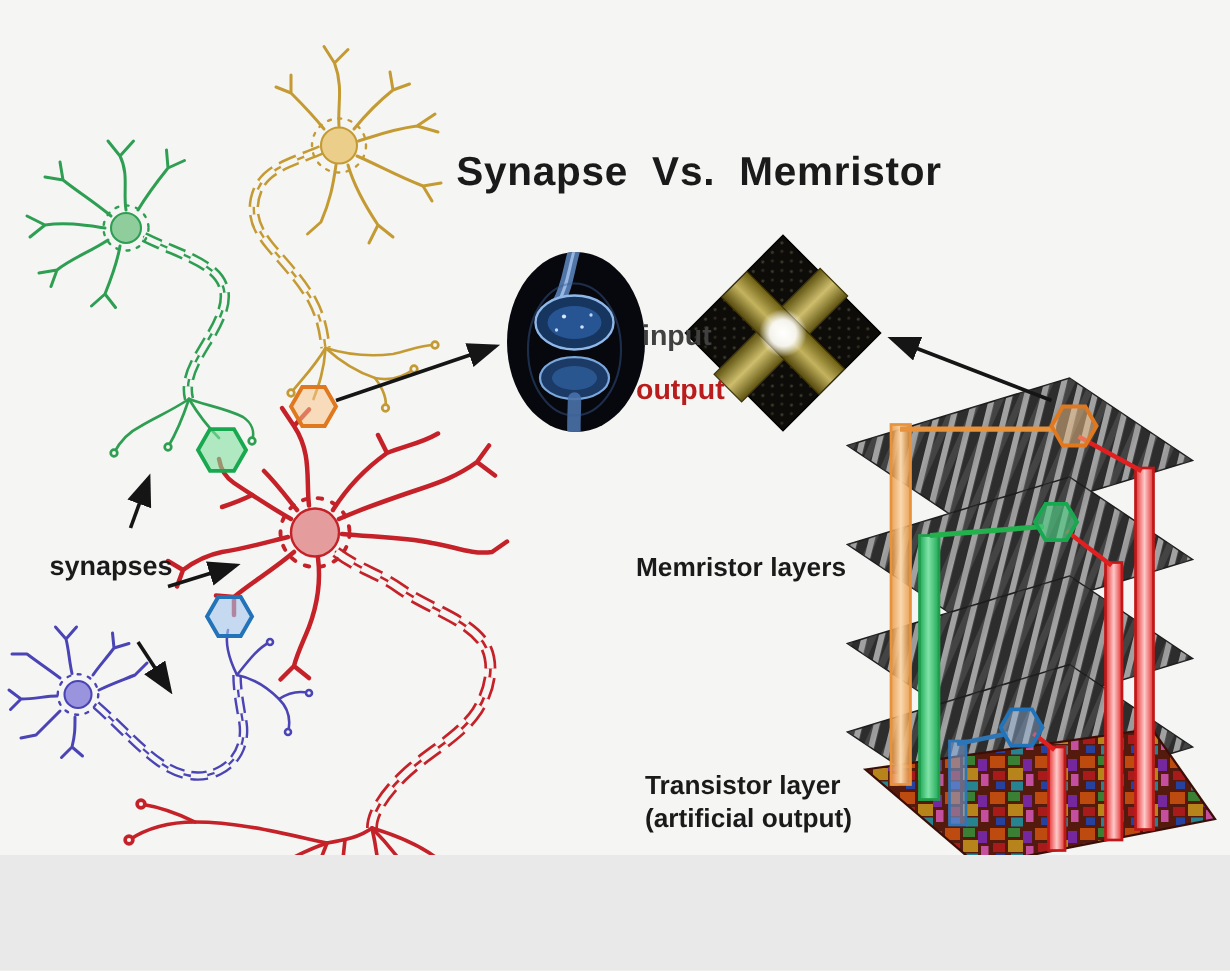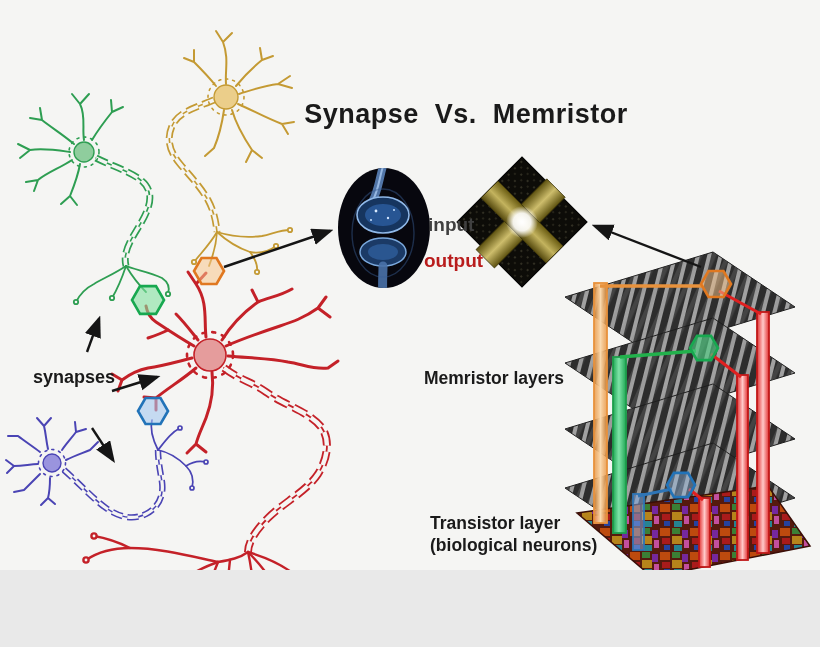--- a/index.html
+++ b/index.html
@@ -293,16 +293,16 @@
 
 <div class="txt" id="input-label" style="color: #404040; margin-top: 44px;">input</div>
 <div class="txt" id="output-label" style="color: #b91c1c;">output</div>
 
 <div class="txt" id="memristor-label">
   <div>Memristor layers</div>
 </div>
 
 <div class="txt" id="transistor-label">
   <div>Transistor layer</div>
-  <div>(biological neurons)</div>
+  <div>(artificial output)</div>
 </div>
 
 </div>
 
 </body></html>

